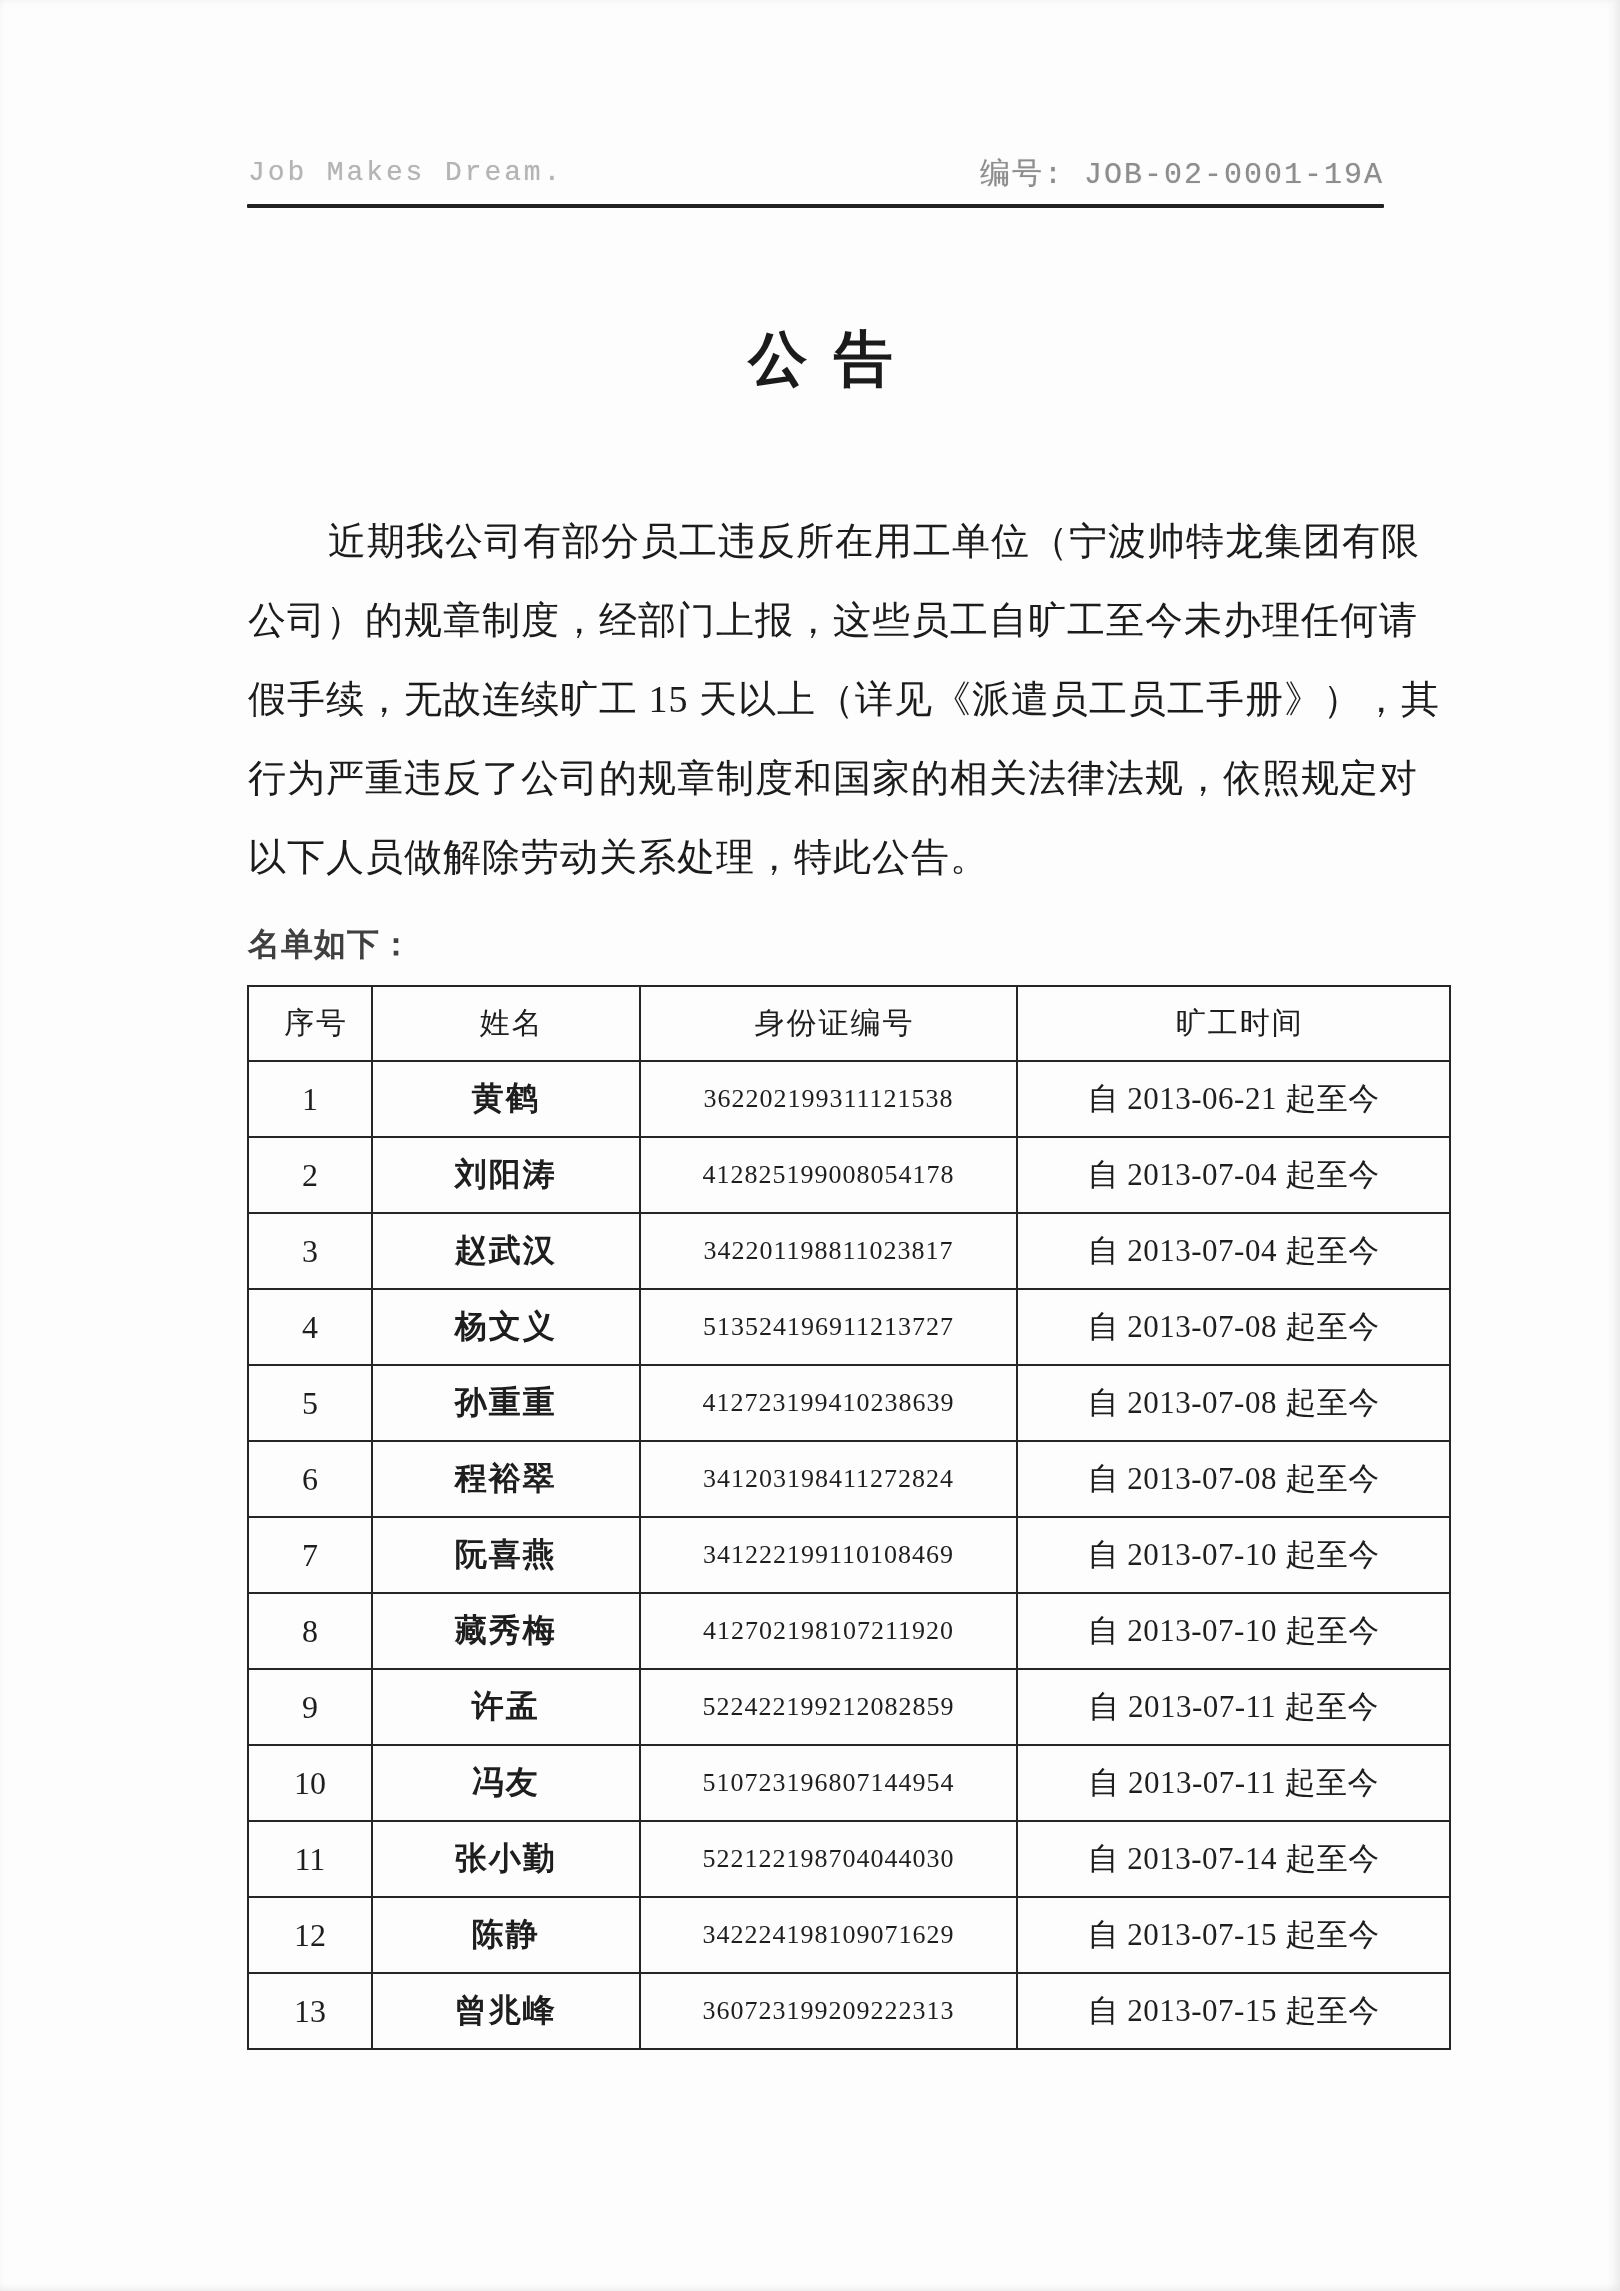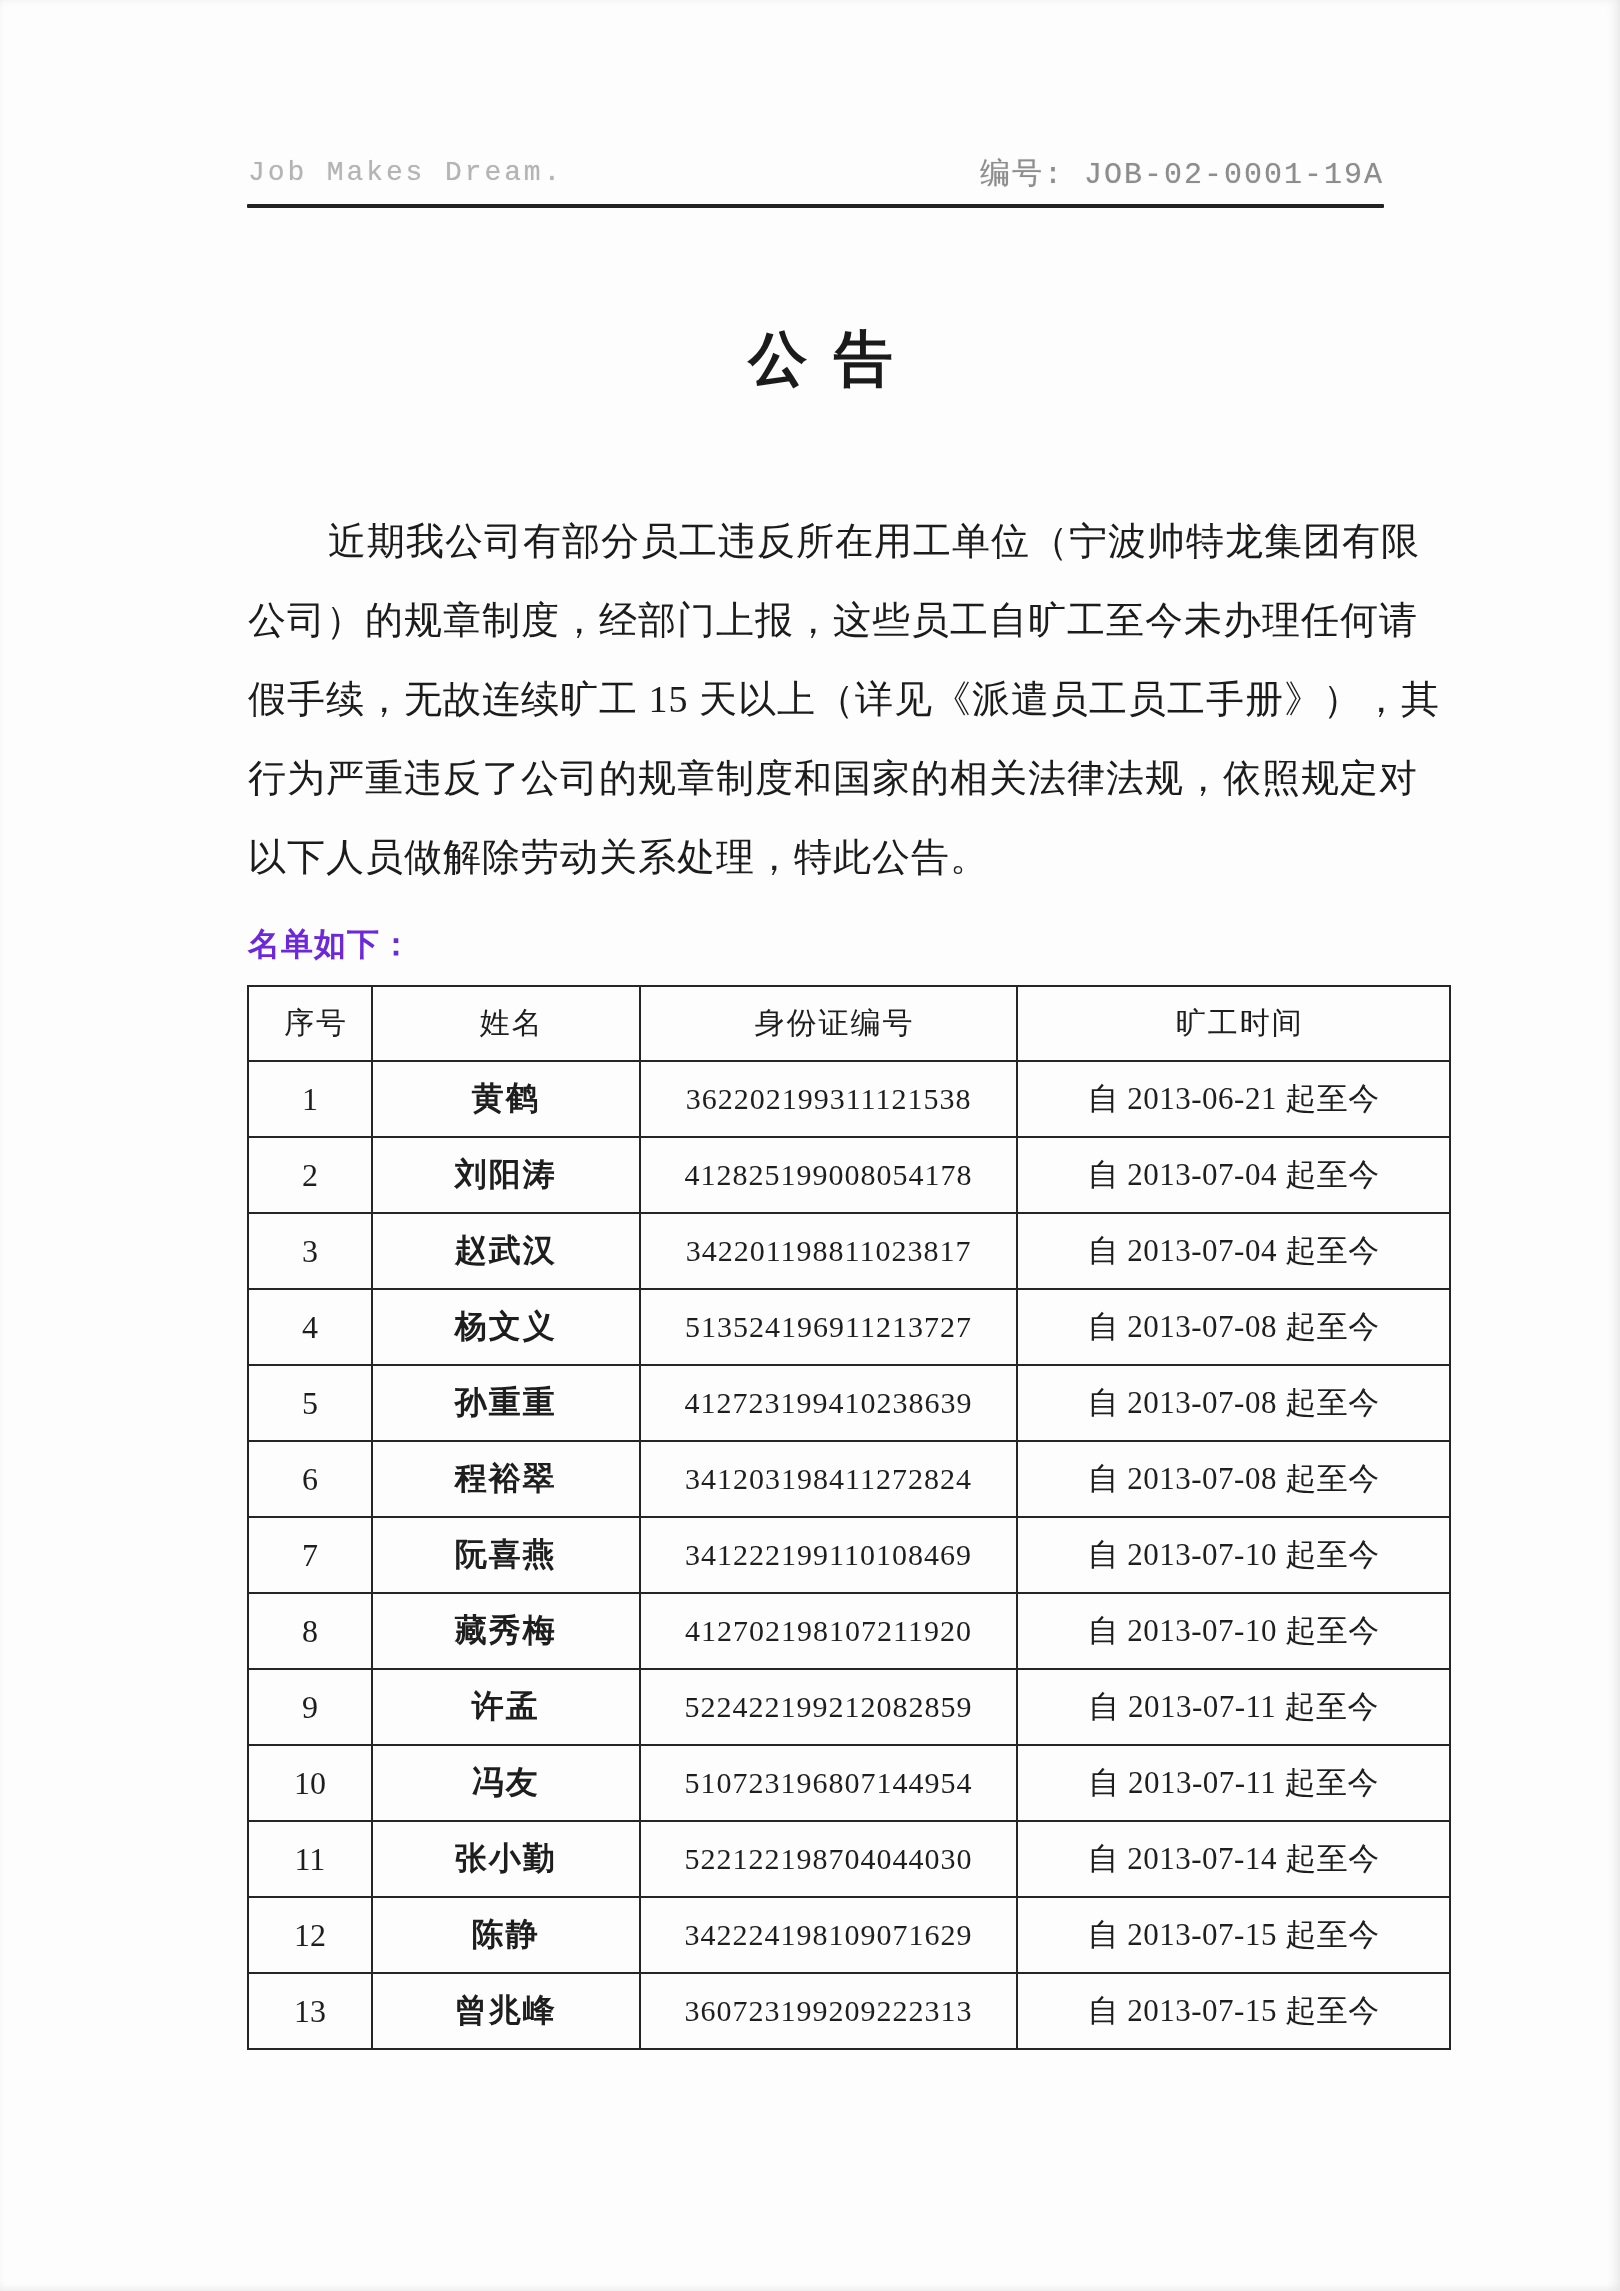--- a/index.html
+++ b/index.html
@@ -45,21 +45,21 @@
   .body-line{
     height:79px;line-height:79px;
     font-size:38px;letter-spacing:1px;
     white-space:nowrap;
     color:#1c1c1c;
   }
   .body-line.indent{ padding-left:80px; }
   
   .list-label{
     position:absolute;left:248px;top:923px;
-    font-size:32px;font-weight:bold;color:#6d28d9;
+    font-size:32px;font-weight:bold;color:#404040;
     letter-spacing:1px;
   }
   
   .roster{
     position:absolute;left:247px;top:985px;width:1204px;
     border-collapse:collapse;table-layout:fixed;
   }
   .roster col.c1{width:10.3%;}
   .roster col.c2{width:22.3%;}
   .roster col.c3{width:31.4%;}
@@ -70,21 +70,21 @@
     padding:0;
     overflow:hidden;white-space:nowrap;
   }
   .roster th{
     height:73px;
     font-size:30px;font-weight:normal;letter-spacing:2px;padding-left:12px;
   }
   .roster td{ height:74px; }
   td.cell-index{ font-size:32px; }
   td.cell-name{ font-size:32px;font-weight:bold;letter-spacing:2px; }
-  td.cell-id{ font-size:30px;letter-spacing:1px; }
+  td.cell-id{ font-size:26px;letter-spacing:1px; }
   td.cell-date{ font-size:31px;font-weight:500;letter-spacing:0.5px;border-radius:19px; }
 </style>
 </head>
 <body>
 
 <div class="page">
 
   <div class="hdr-slogan">Job Makes Dream.</div>
   <div class="hdr-docnum">编号: JOB-02-0001-19A</div>
   <div class="hdr-rule"></div>

